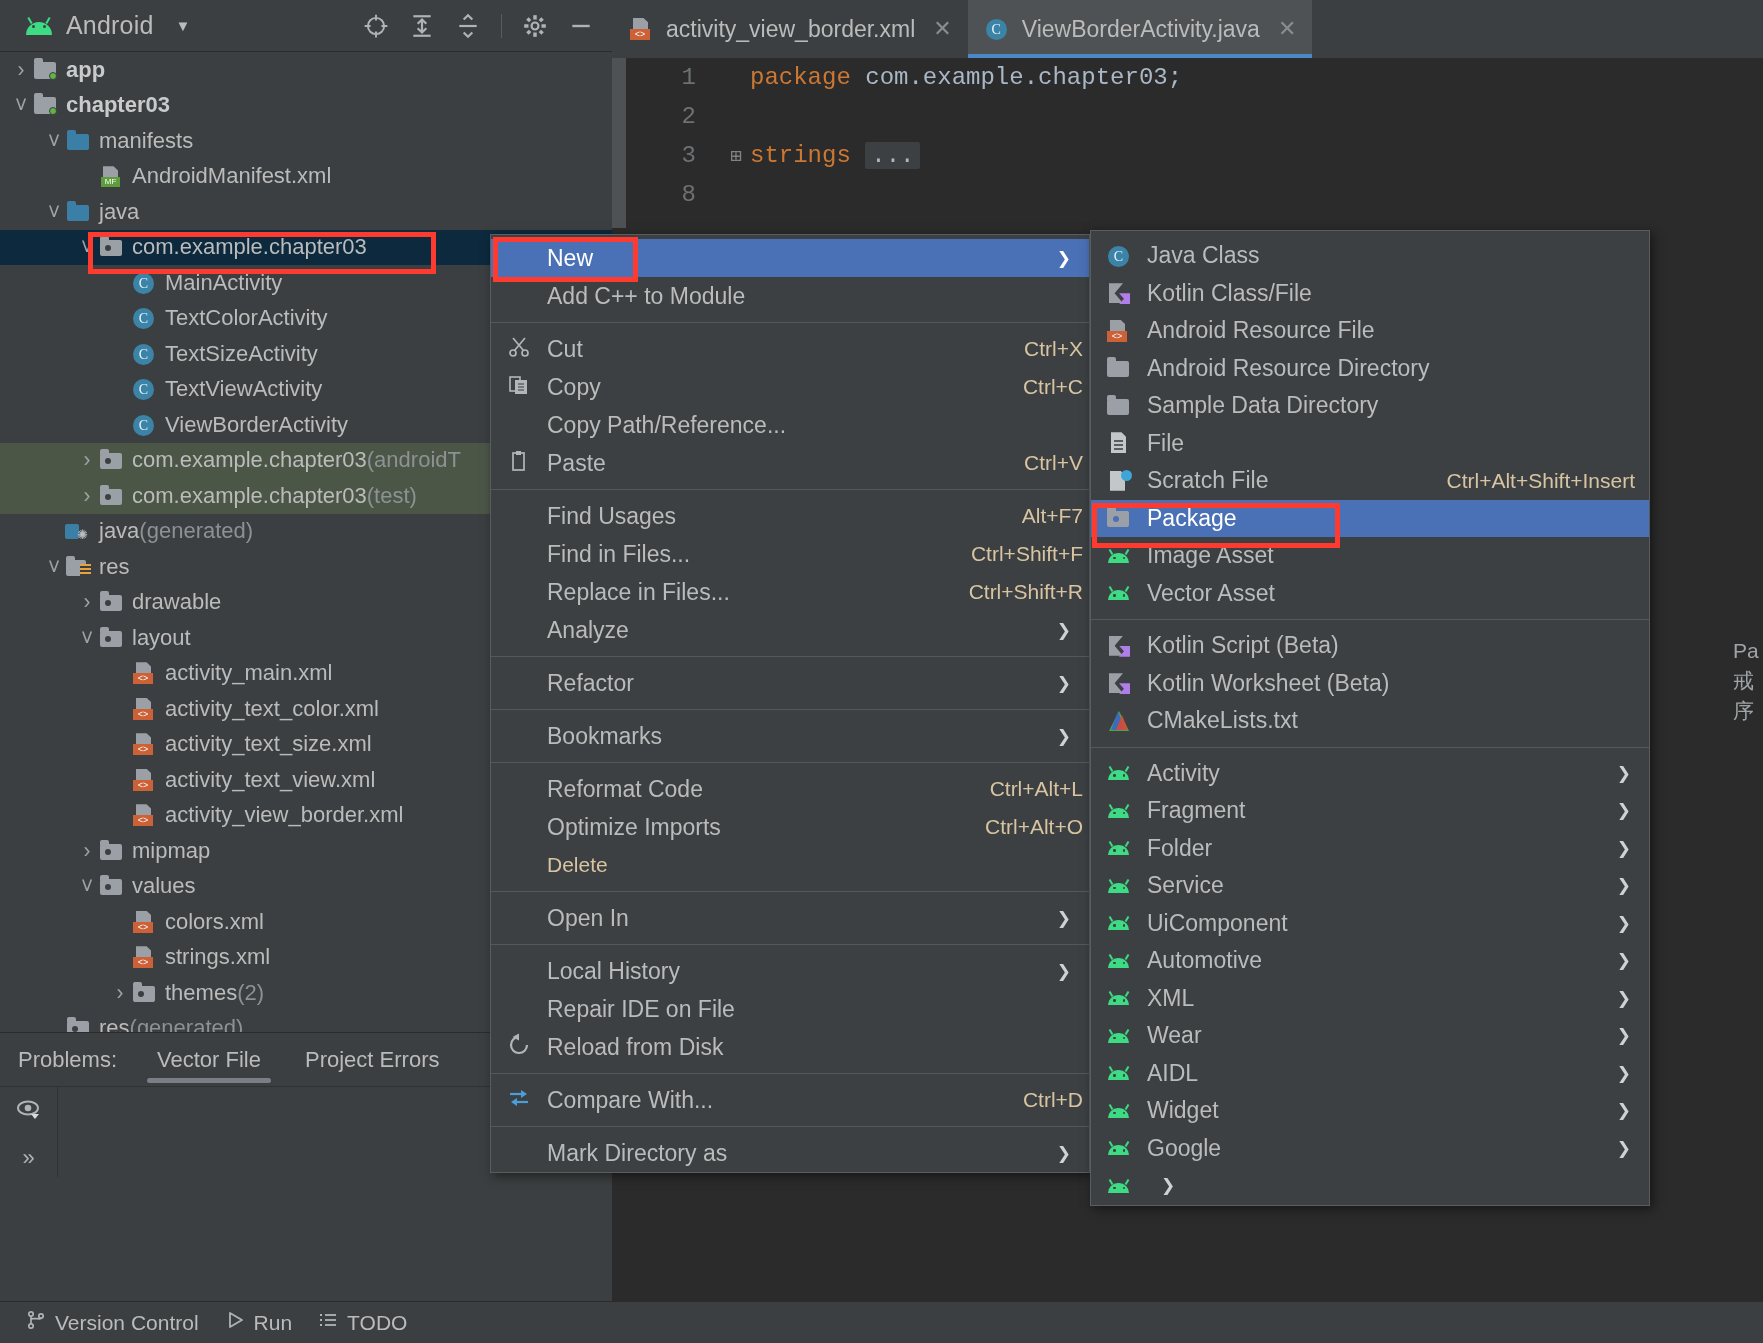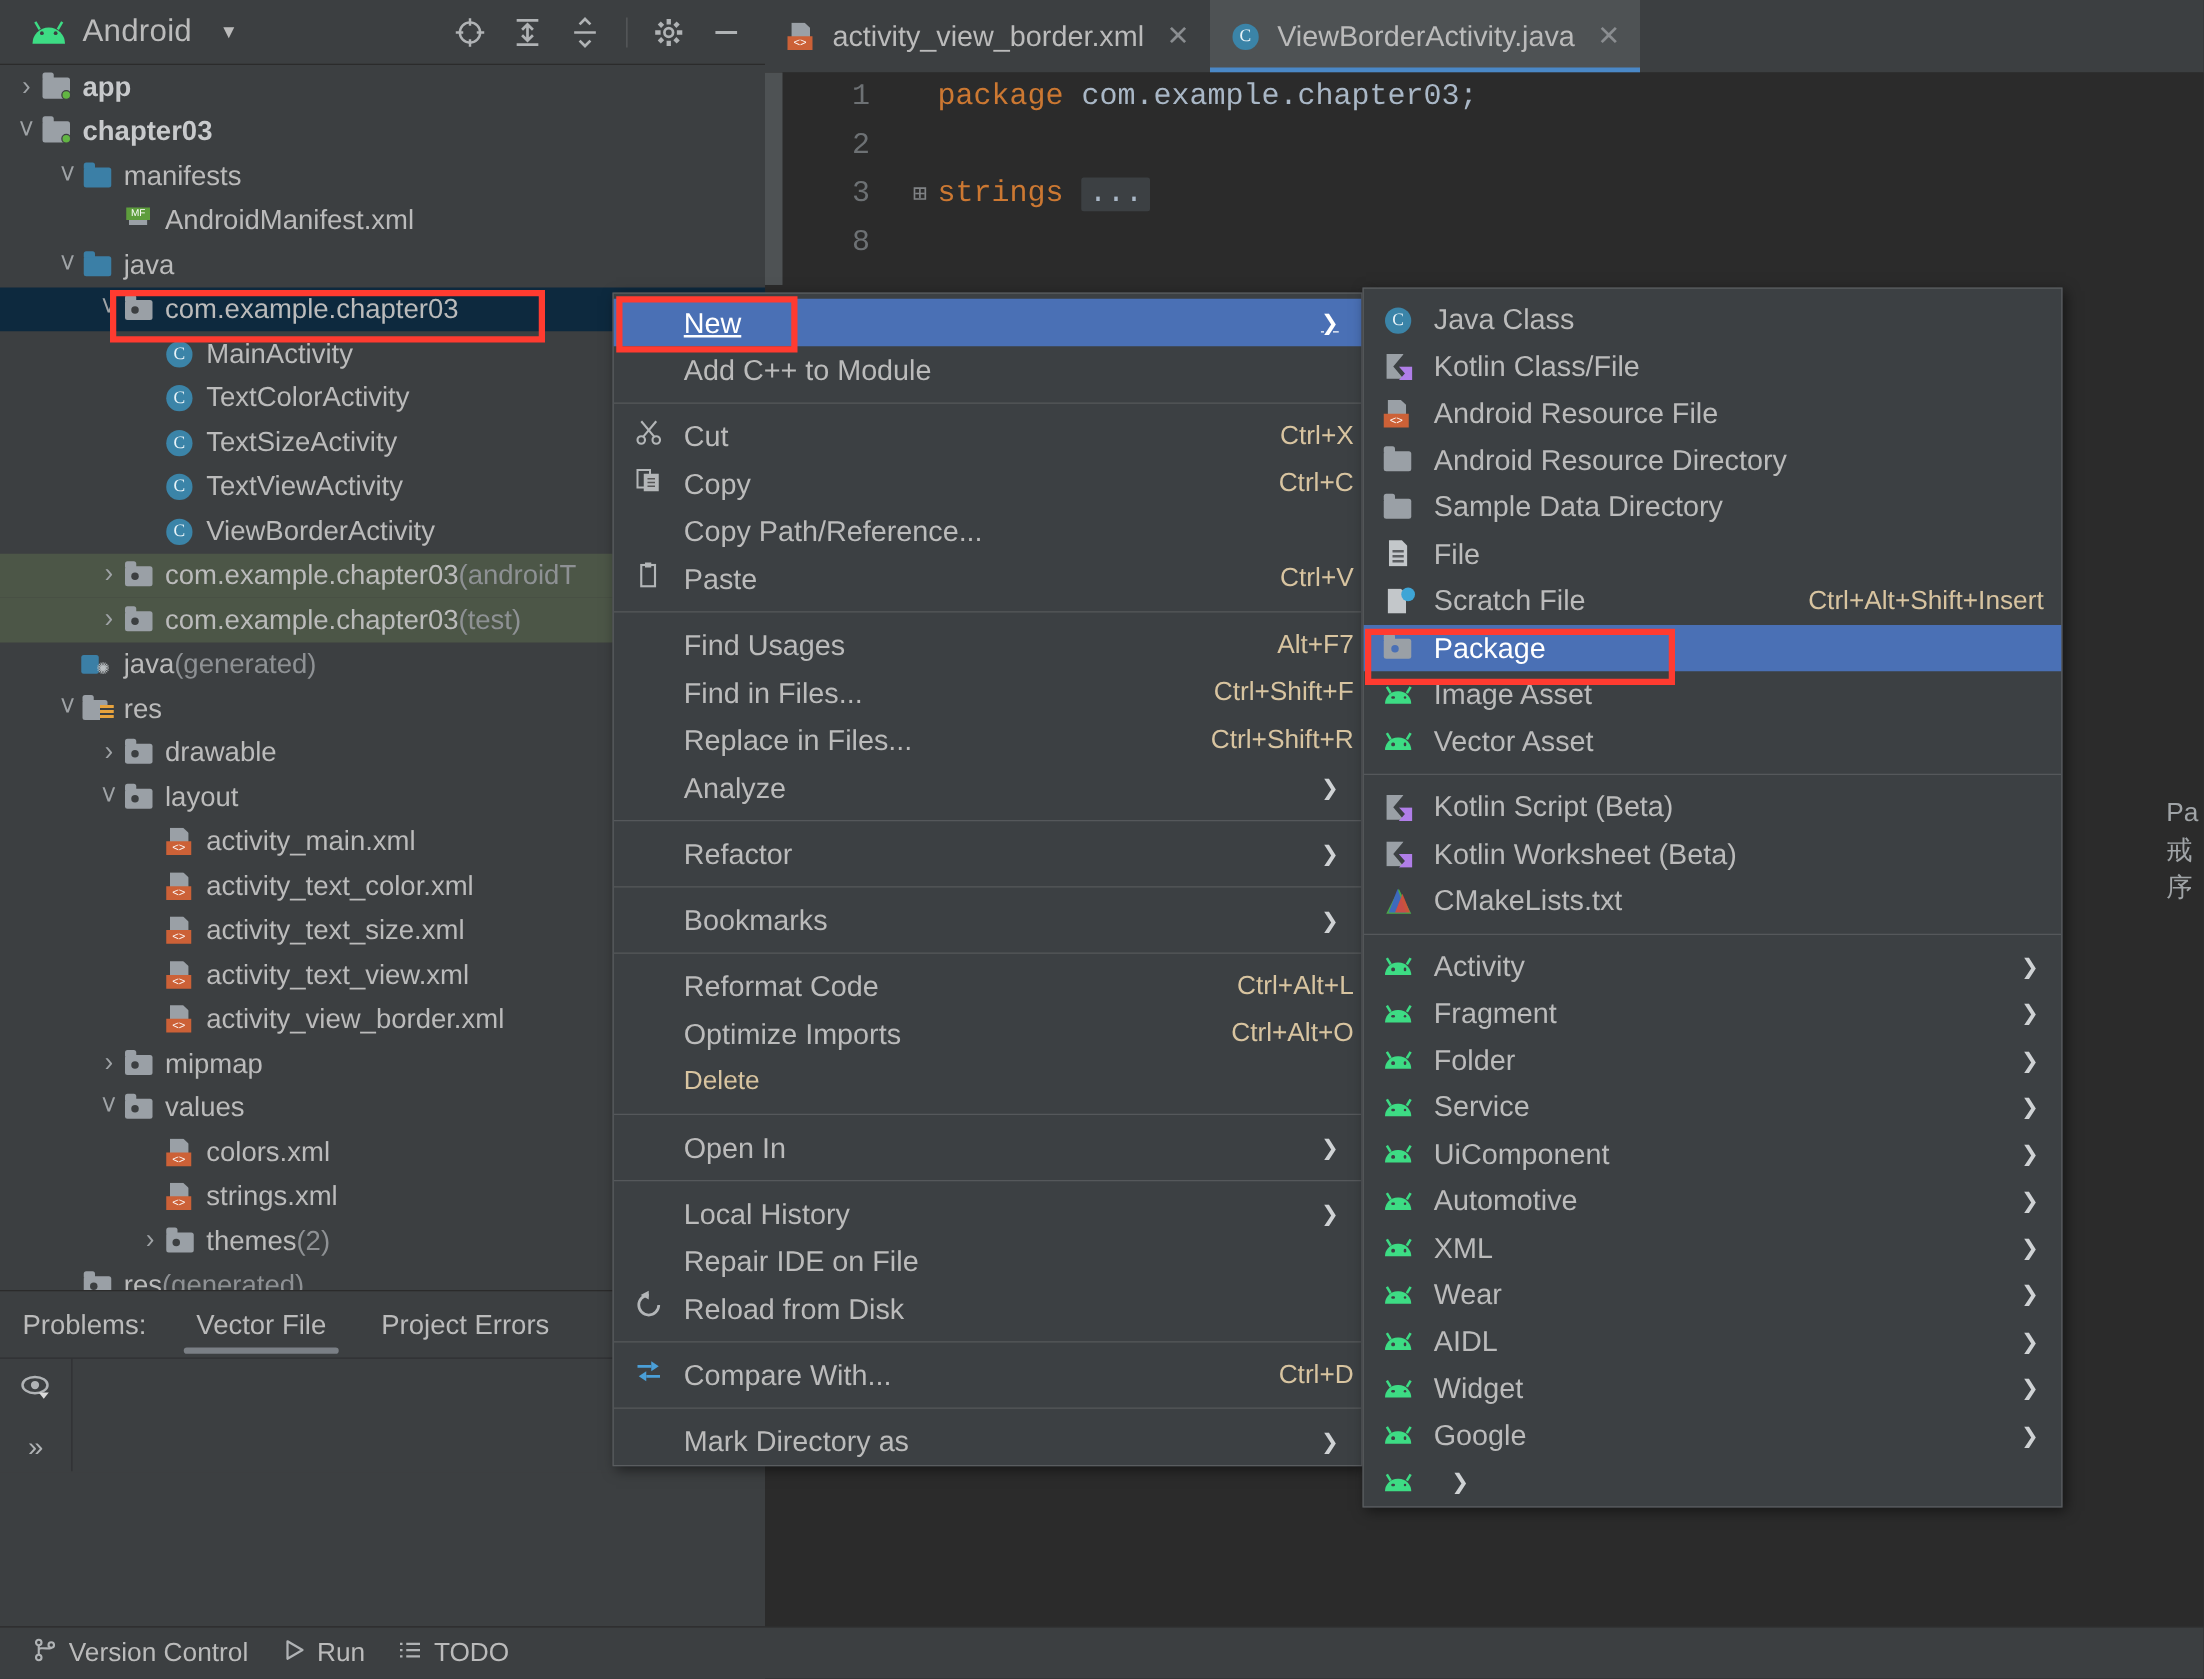--- a/index.html
+++ b/index.html
@@ -110,21 +110,21 @@
     position: absolute; left: 7px; top: 9px; width: 6px; height: 6px;
     background: #3c3f41; border-radius: 50%;
   }
   
   .ico.manifest .pg {
     position: absolute; left: 5px; top: 1px; width: 15px; height: 14px;
     background: #9aa0a6;
     clip-path: polygon(0 0, 70% 0, 100% 30%, 100% 100%, 0 100%);
   }
   .ico.manifest .tag {
-    position: absolute; left: 3px; bottom: 11px; width: 19px; height: 10px;
+    position: absolute; left: 3px; bottom: 0px; width: 19px; height: 10px;
     background: #5d9d3c; color: #fff; font-size: 8px; line-height: 10px;
     text-align: center; font-family: "Liberation Sans", sans-serif;
   }
   
   .ico.xmlf .pg {
     position: absolute; left: 5px; top: 0px; width: 15px; height: 14px;
     background: #9aa0a6;
     clip-path: polygon(0 0, 70% 0, 100% 30%, 100% 100%, 0 100%);
   }
   .ico.xmlf .tag {
@@ -254,21 +254,21 @@
   .mi {
     display: flex; align-items: center; height: 38px; padding: 0 0 0 0;
     color: #bbbbbb; font-size: 23px; position: relative;
   }
   .mi .mi-icon {
     width: 56px; text-align: center; color: #b3b6b8; font-size: 21px; flex: none;
   }
   .mi .mi-label { flex: 1; }
   .mi .mi-sc { color: #d8c4a0; font-size: 21px; padding-right: 6px; }
   .mi .mi-arrow { color: #cfd2d4; font-size: 17px; padding-right: 18px; }
-  .mi.hl { background: #4a70b5; color: #ffffff; text-decoration: underline; }
+  .mi.hl { background: #4a70b5; color: #ffffff; }
   .mi.hl .mi-arrow { color: #ffffff; }
   .msep { height: 1px; background: #55585b; margin: 7px 0; }
 
   #new-highlight {
     position: absolute; left: 493px; top: 237px; width: 145px; height: 45px;
     border: 5px solid #ff3b30; z-index: 60; pointer-events: none;
   }
 
   
   #submenu {

